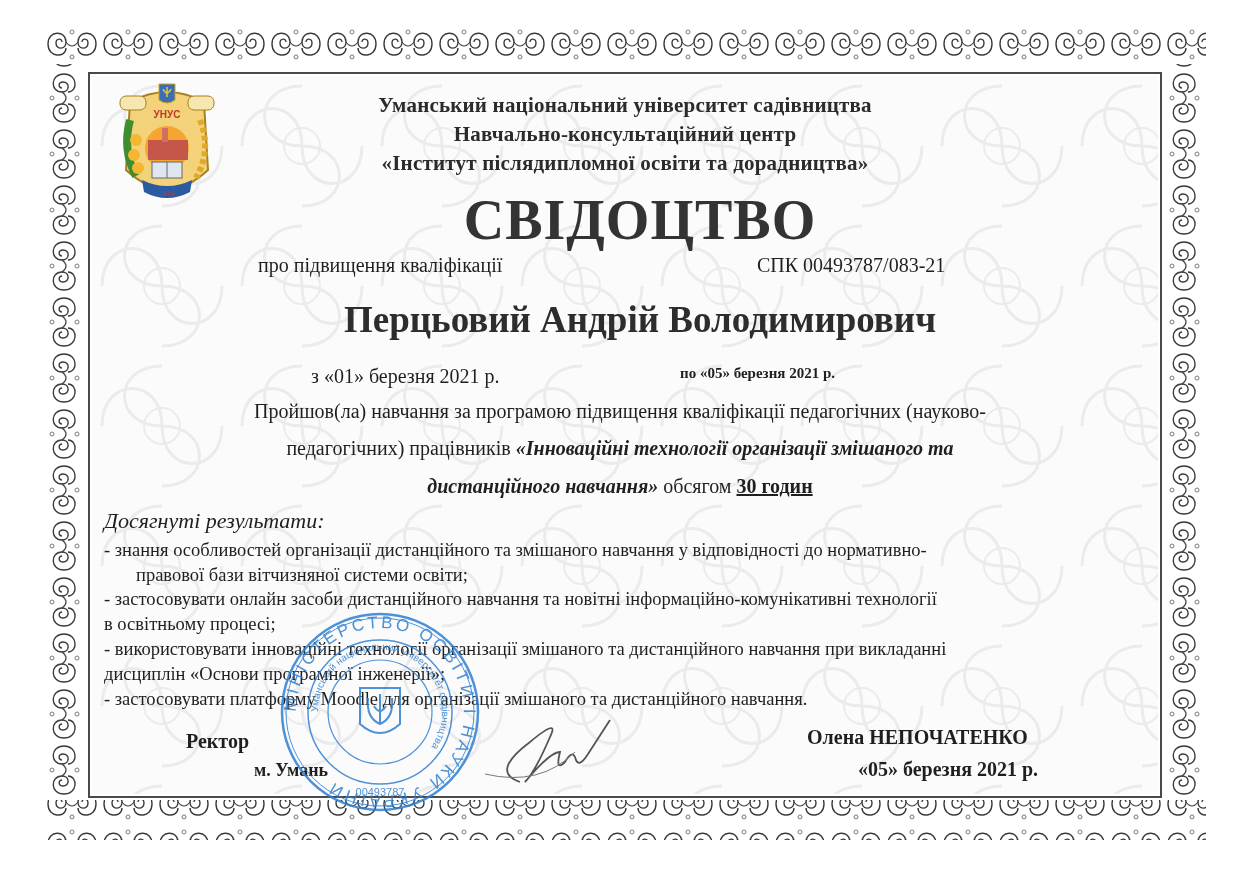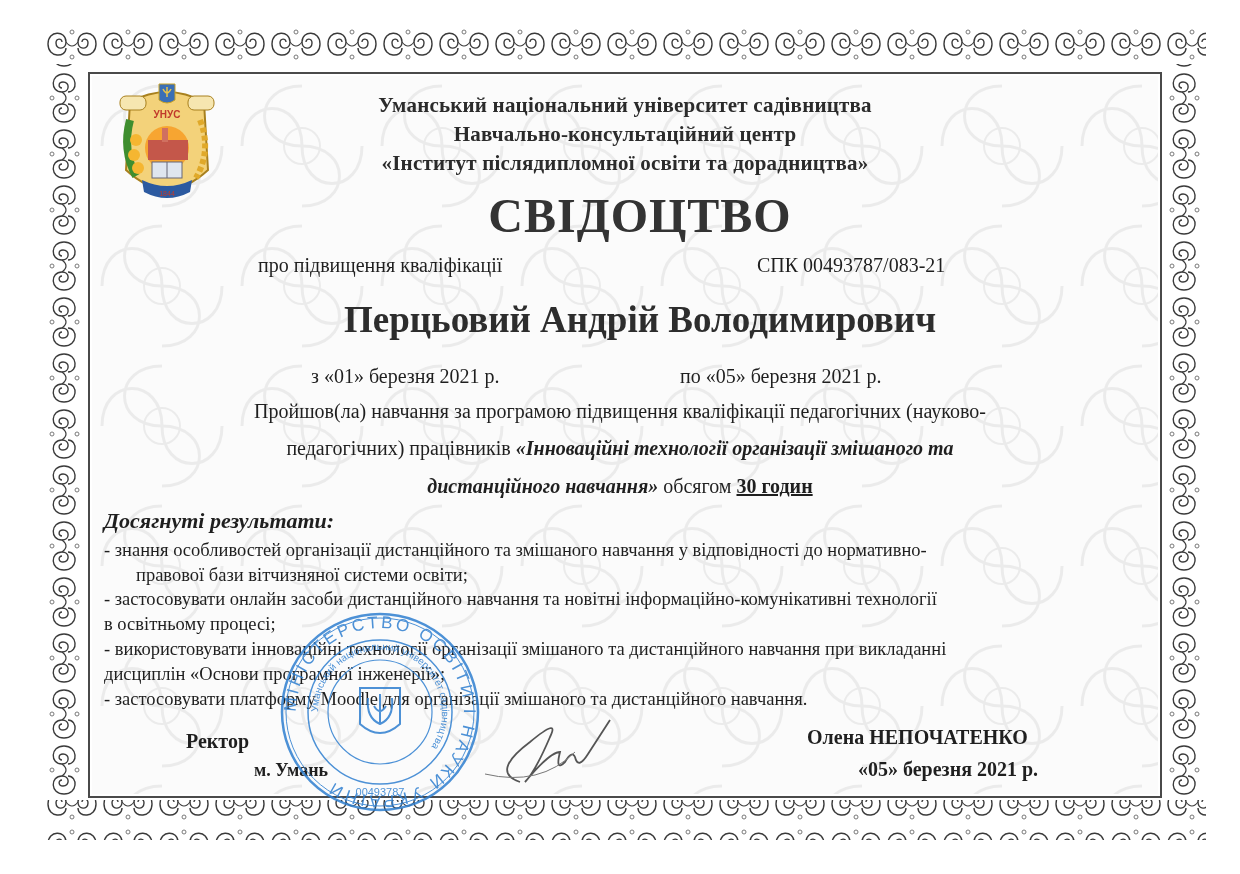--- a/index.html
+++ b/index.html
@@ -8,31 +8,31 @@
   .abs { position:absolute; }
   .frame-line { position:absolute; border:2px solid #4a4a4a; box-sizing:border-box; }
   .frame-line-inner { position:absolute; border:1px solid #9a9a9a; box-sizing:border-box; }
   .paper { position:absolute; left:92px; top:76px; width:1066px; height:718px;
            background:#fbfbfb; overflow:hidden; }
   .watermark { position:absolute; left:0; top:0; width:100%; height:100%; opacity:0.09; }
 
   .hdr { position:absolute; left:300px; width:650px; text-align:center; font-weight:bold;
          font-size:21px; color:#2b2b2b; letter-spacing:0.2px; }
   .title { position:absolute; left:250px; width:780px; text-align:center; top:188px;
-           font-size:48px; font-weight:bold; color:#333; letter-spacing:1px; }
+           font-size:56px; font-weight:bold; color:#333; letter-spacing:1px; }
   .sub-left { position:absolute; left:258px; top:254px; font-size:20px; }
   .sub-right { position:absolute; left:757px; top:254px; font-size:20px; }
   .name { position:absolute; left:200px; width:880px; text-align:center; top:298px;
           font-size:37px; font-weight:bold; color:#2d2d2d; }
   .date-from { position:absolute; left:311px; top:365px; font-size:20px; }
-  .date-to { position:absolute; left:680px; top:365px; font-size:20px; }
+  .date-to { position:absolute; left:680px; top:365px; font-size:15px;font-weight:bold; }
   .para { position:absolute; left:100px; width:1040px; text-align:center; font-size:20px; }
   .italic-b { font-style:italic; font-weight:bold; }
   .underline-b { font-weight:bold; text-decoration:underline; }
-  .res-title { position:absolute; left:104px; top:508px; font-size:22px; font-style:italic; font-weight:bold; }
+  .res-title { position:absolute; left:104px; top:508px; font-size:22px; font-style:italic; font-weight:normal; }
   .res-line { position:absolute; left:104px; font-size:18.5px; white-space:nowrap; }
   .sig-left { position:absolute; font-weight:bold; font-size:20px; }
   .sig-right { position:absolute; font-weight:bold; font-size:20px; }
   .stamp { position:absolute; left:278px; top:610px; width:204px; height:204px; }
   .signature { position:absolute; left:480px; top:712px; width:150px; height:80px; }
   .logo { position:absolute; left:112px; top:80px; width:110px; height:130px; }
 </style>
 </head>
 <body>
 

